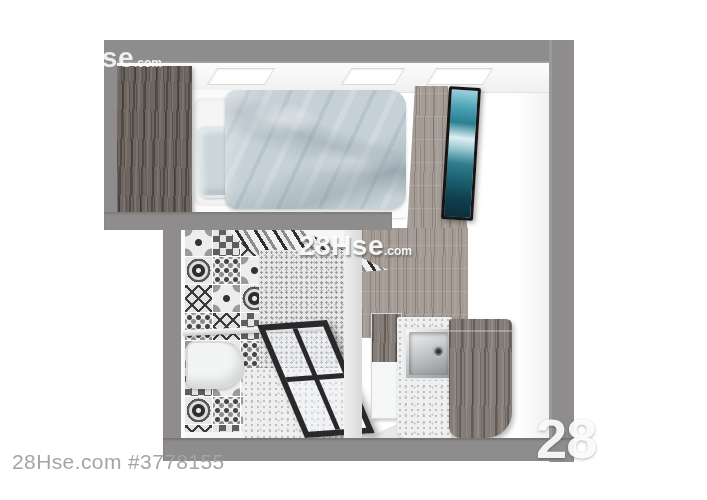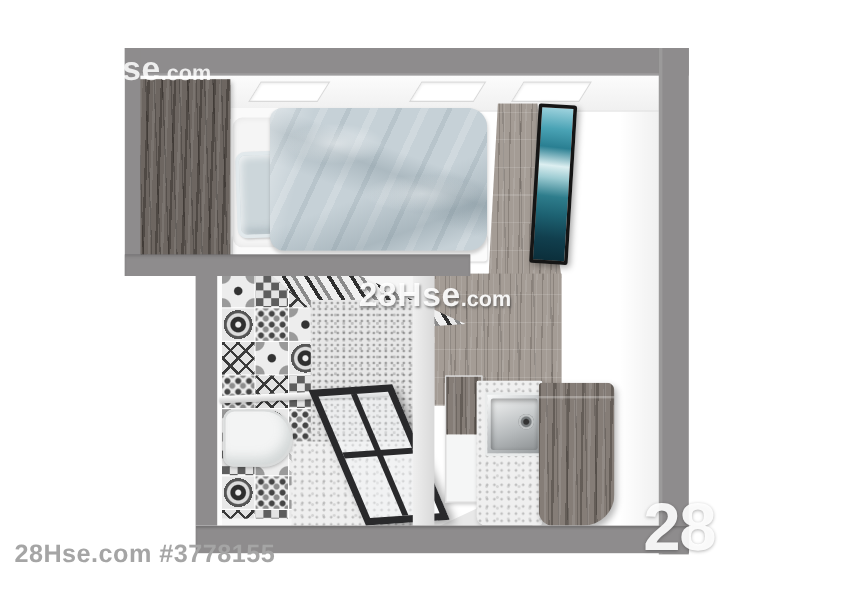--- a/index.html
+++ b/index.html
@@ -138,27 +138,27 @@
       border-radius:3px 6px 26px 12px;box-shadow:2px 3px 5px rgba(0,0,0,.28);
       position:absolute;}
   #kitchen-cabinet::after{content:"";position:absolute;left:0;top:11px;width:100%;height:2px;
       background:rgba(255,255,255,.28);}
   #floor-shadow{left:352px;top:385px;width:92px;height:60px;
       clip-path:polygon(0 100%,100% 28%,100% 100%);background:rgba(130,130,130,.18);}
 
   
   .wm{font-weight:bold;color:rgba(255,255,255,.85);white-space:nowrap;line-height:1;}
   .wm .big{font-size:28px;letter-spacing:.5px;}
-  .wm .small{font-size:18px;}
+  .wm .small{font-size:12px;}
   #wm-top-left{left:49px;top:44px;}
   #wm-center{left:299px;top:232px;color:rgba(255,255,255,.92);
       text-shadow:1px 2px 2px rgba(70,70,70,.6);}
   #wm-corner{left:536px;top:411px;font-weight:bold;font-size:56px;letter-spacing:-1px;
       color:rgba(255,255,255,.92);text-shadow:0 1px 3px rgba(0,0,0,.30);line-height:1;}
-  #caption{left:12px;top:450px;font-size:21px;letter-spacing:.4px;color:#a5a5a5;font-weight:bold;}
+  #caption{left:12px;top:450px;font-size:21px;letter-spacing:.4px;color:#a5a5a5;}
 </style>
 </head>
 <body>
 
 <div class="abs" id="interior"></div>
 <div class="abs" id="right-shade"></div>
 <div class="abs" id="ceiling"></div>
 <div class="abs ceil-panel" id="ceil-panel-1"></div>
 <div class="abs ceil-panel" id="ceil-panel-2"></div>
 <div class="abs ceil-panel" id="ceil-panel-3"></div>

